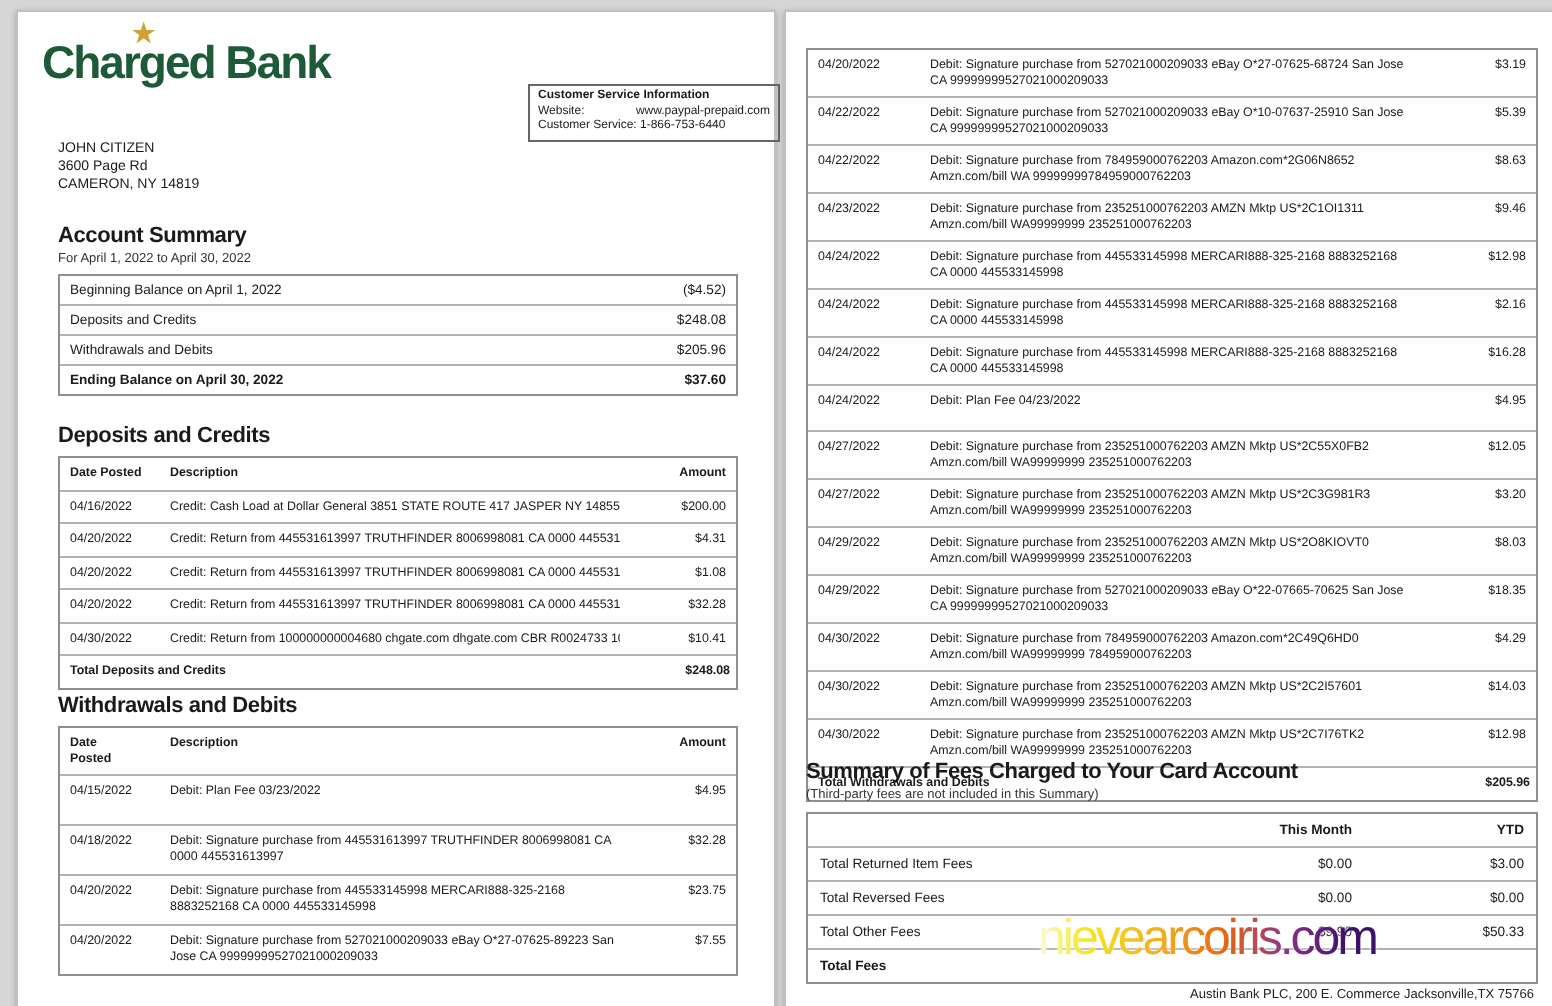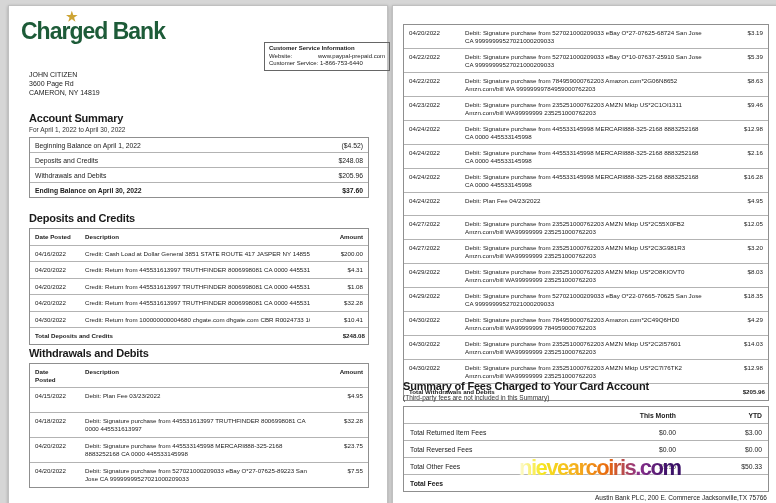--- a/index.html
+++ b/index.html
@@ -71,21 +71,21 @@
   .frow{height:16px;align-items:center;padding:0 6px;}
   .frow .lbl{flex:1;}
   .frow .m{width:110px;text-align:right;}
   .frow .y{width:86px;text-align:right;}
   .frow.fhdr .m,.frow.fhdr .y{font-weight:bold;}
 
   #footer{position:absolute;left:10px;top:488px;width:364px;text-align:right;font-size:6.5px;color:#222;}
 
   #watermark{
     position:absolute;left:126px;top:449px;z-index:5;white-space:nowrap;
-    font-size:22px;font-weight:bold;letter-spacing:-1.5px;
+    font-size:25px;font-weight:normal;letter-spacing:-1.5px;
     background:linear-gradient(90deg,#fdfbd4 0%,#f6e71e 14%,#f4a81d 38%,#e8680e 55%,#8a2f8c 74%,#3c1168 92%);
     -webkit-background-clip:text;background-clip:text;color:transparent;
     filter:drop-shadow(0 0 1px rgba(255,255,255,.9));
   }
 </style>
 </head>
 <body>
 
 <div class="page" id="page-left">
 

